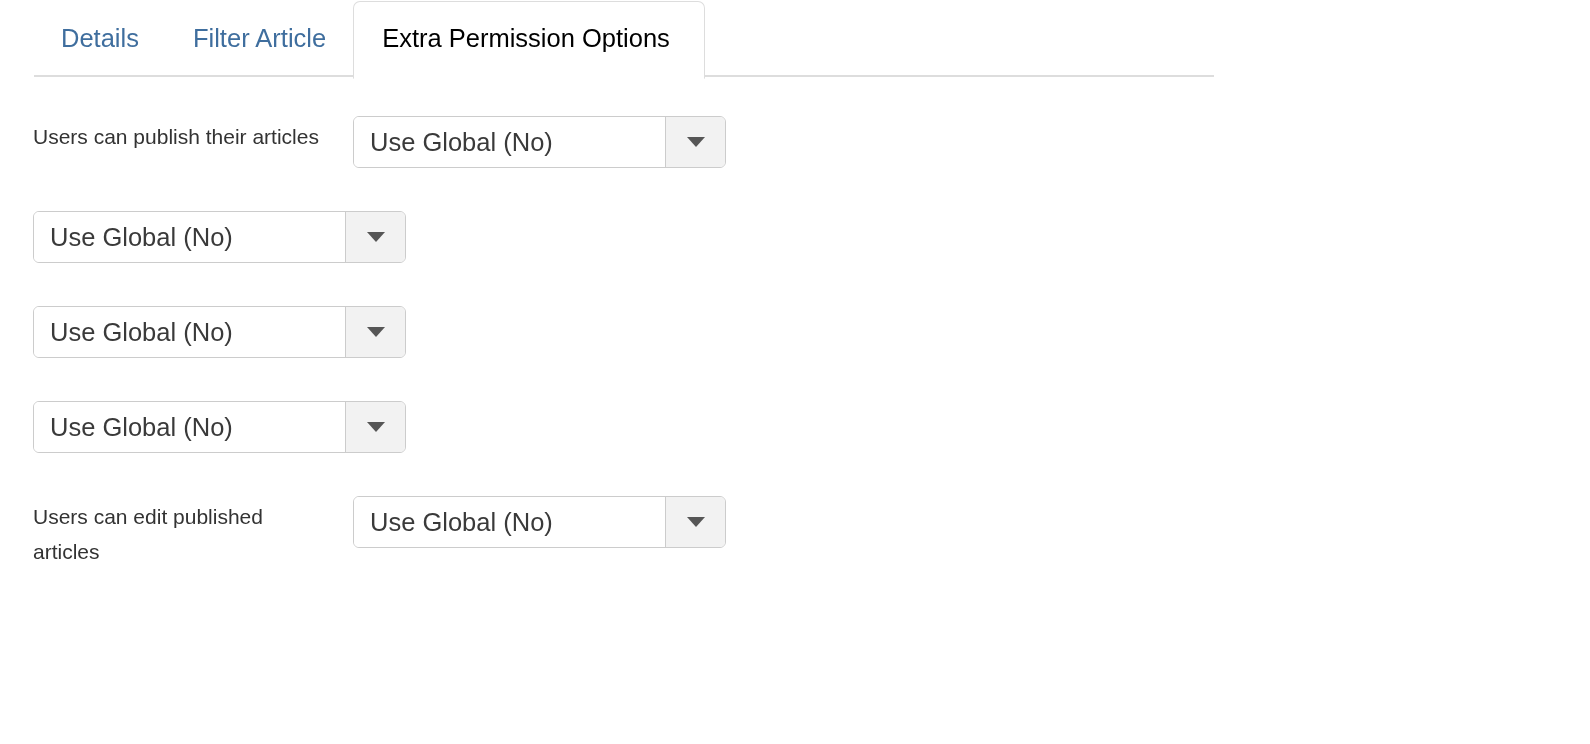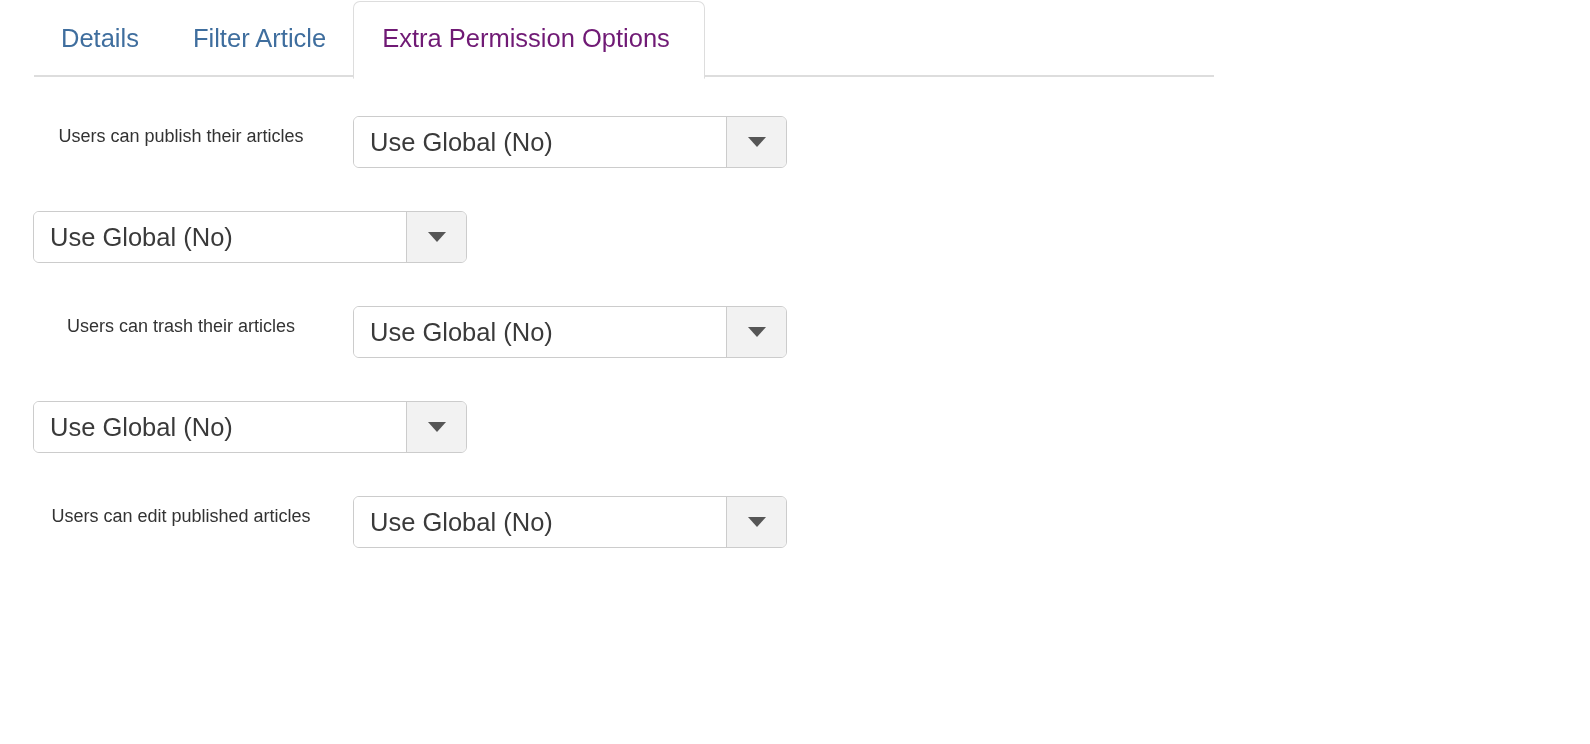--- a/index.html
+++ b/index.html
@@ -62,21 +62,21 @@
     display: flex;
     align-items: center;
     margin-top: 32px;
   }
   .tab.hovered {
     background: #eeeeee;
     color: #2b4a68;
   }
   .tab.active {
     background: #ffffff;
-    color: #701a75;
+    color: #000000;
     border: 1px solid #dddddd;
     border-bottom: 1px solid #ffffff;
     margin-bottom: -1px;
     height: 78px;
     padding-left: 28px;
     padding-right: 34px;
   }
 
   
   .form {
@@ -87,32 +87,31 @@
     align-items: flex-start;
     margin-bottom: 43px;
     padding-left: 33px;
   }
   .field-row:last-child {
     margin-bottom: 4px;
   }
   .field-label {
     width: 320px;
     flex: 0 0 320px;
-    font-size: 18px;
+    font-size: 21px;
     line-height: 35px;
     color: #333333;
     padding-top: 3px;
     box-sizing: border-box;
     padding-right: 24px;
-    text-align: center;
   }
 
   .select-wrap {
     position: relative;
-    width: 434px;
+    width: 373px;
     height: 52px;
     border: 1px solid #cccccc;
     border-radius: 6px;
     background: #ffffff;
     box-sizing: border-box;
     display: flex;
     align-items: stretch;
     cursor: pointer;
     overflow: hidden;
   }
@@ -178,21 +177,20 @@
     <div class="field-row">
       <div class="select-wrap">
         <div class="select-value">Use Global (No)</div>
         <div class="select-arrow-box">
           <span class="caret"></span>
         </div>
       </div>
     </div>
 
     <div class="field-row">
-      <div class="field-label">Users can trash their articles</div>
       <div class="select-wrap">
         <div class="select-value">Use Global (No)</div>
         <div class="select-arrow-box">
           <span class="caret"></span>
         </div>
       </div>
     </div>
 
     <div class="field-row">
       <div class="select-wrap">

